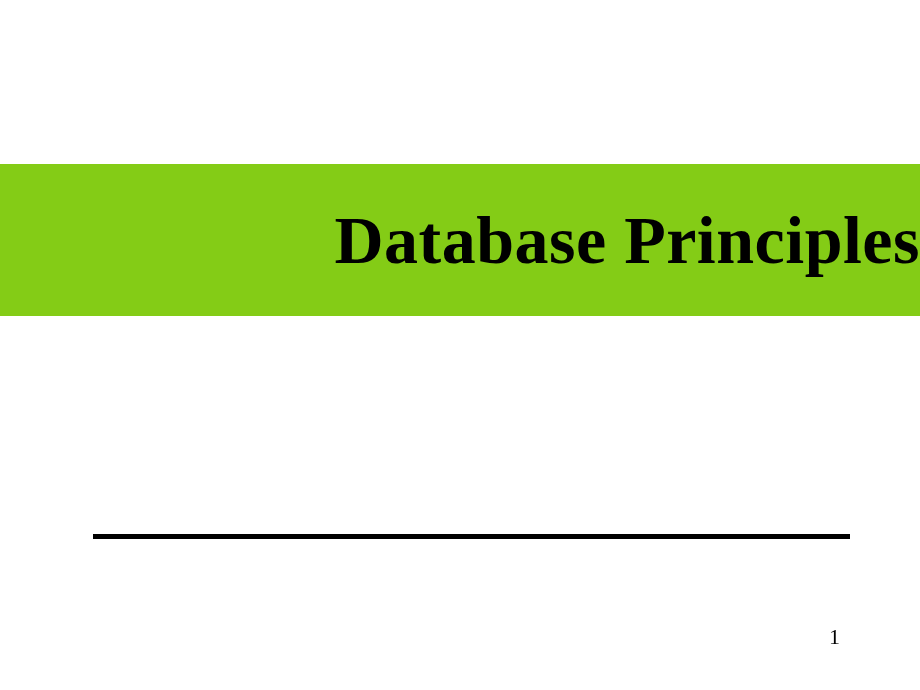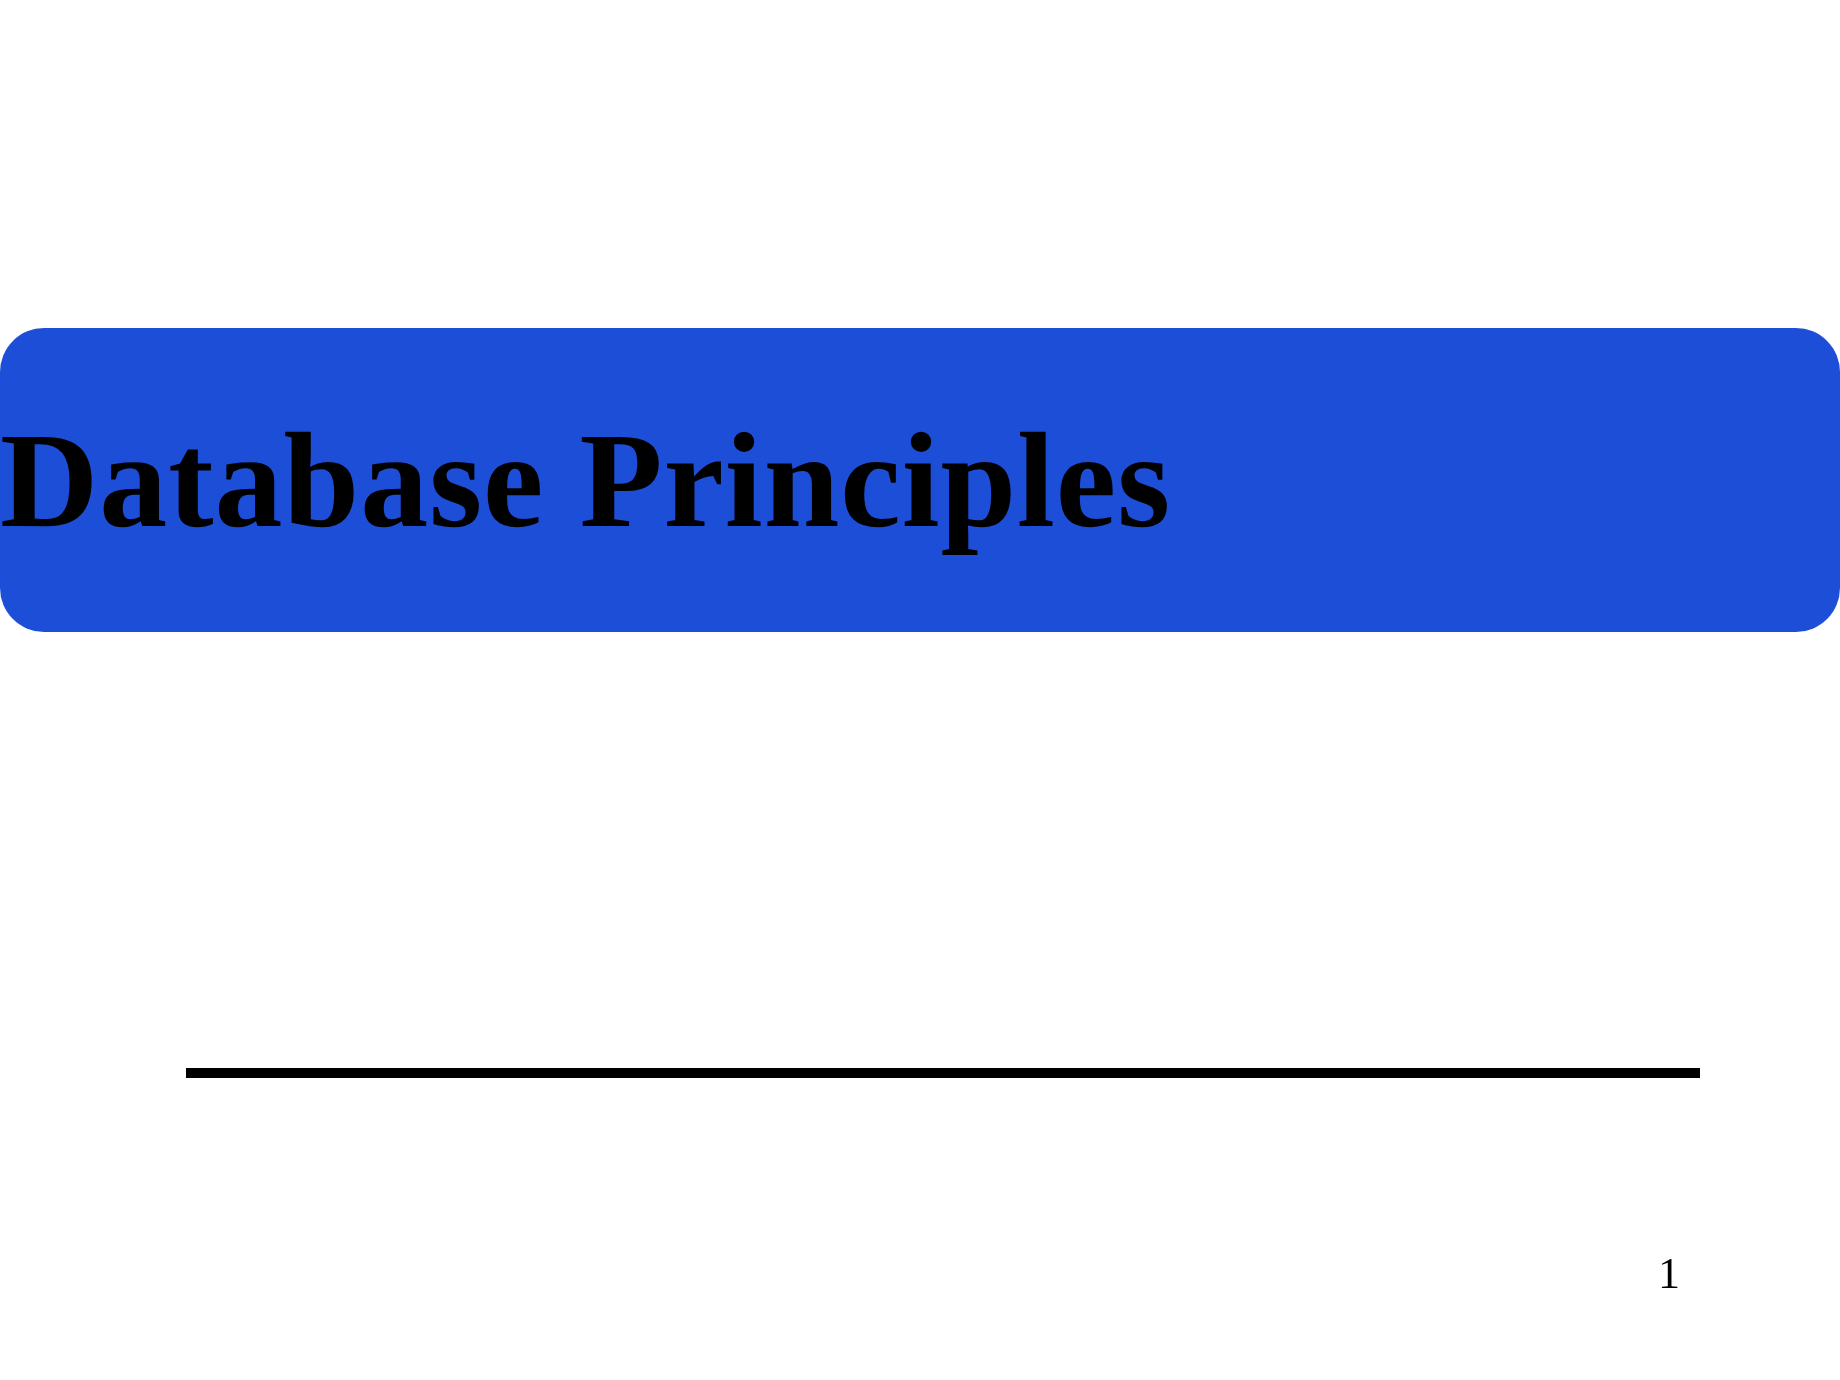--- a/index.html
+++ b/index.html
@@ -14,25 +14,24 @@
       font-family: "Times New Roman", Times, serif;
       position: relative;
       overflow: hidden;
     }
     .title-band {
       position: absolute;
       top: 164px;
       left: 0;
       width: 920px;
       height: 152px;
-      background: #1d4ed8;
+      background: #84cc16;
       display: flex;
       align-items: center;
-      justify-content: flex-start;
-      border-radius: 22px;
+      justify-content: flex-end;
     }
     .title-text {
       font-size: 68px;
       font-weight: bold;
       color: #000000;
       letter-spacing: 0.5px;
     }
     .divider {
       position: absolute;
       top: 534px;

